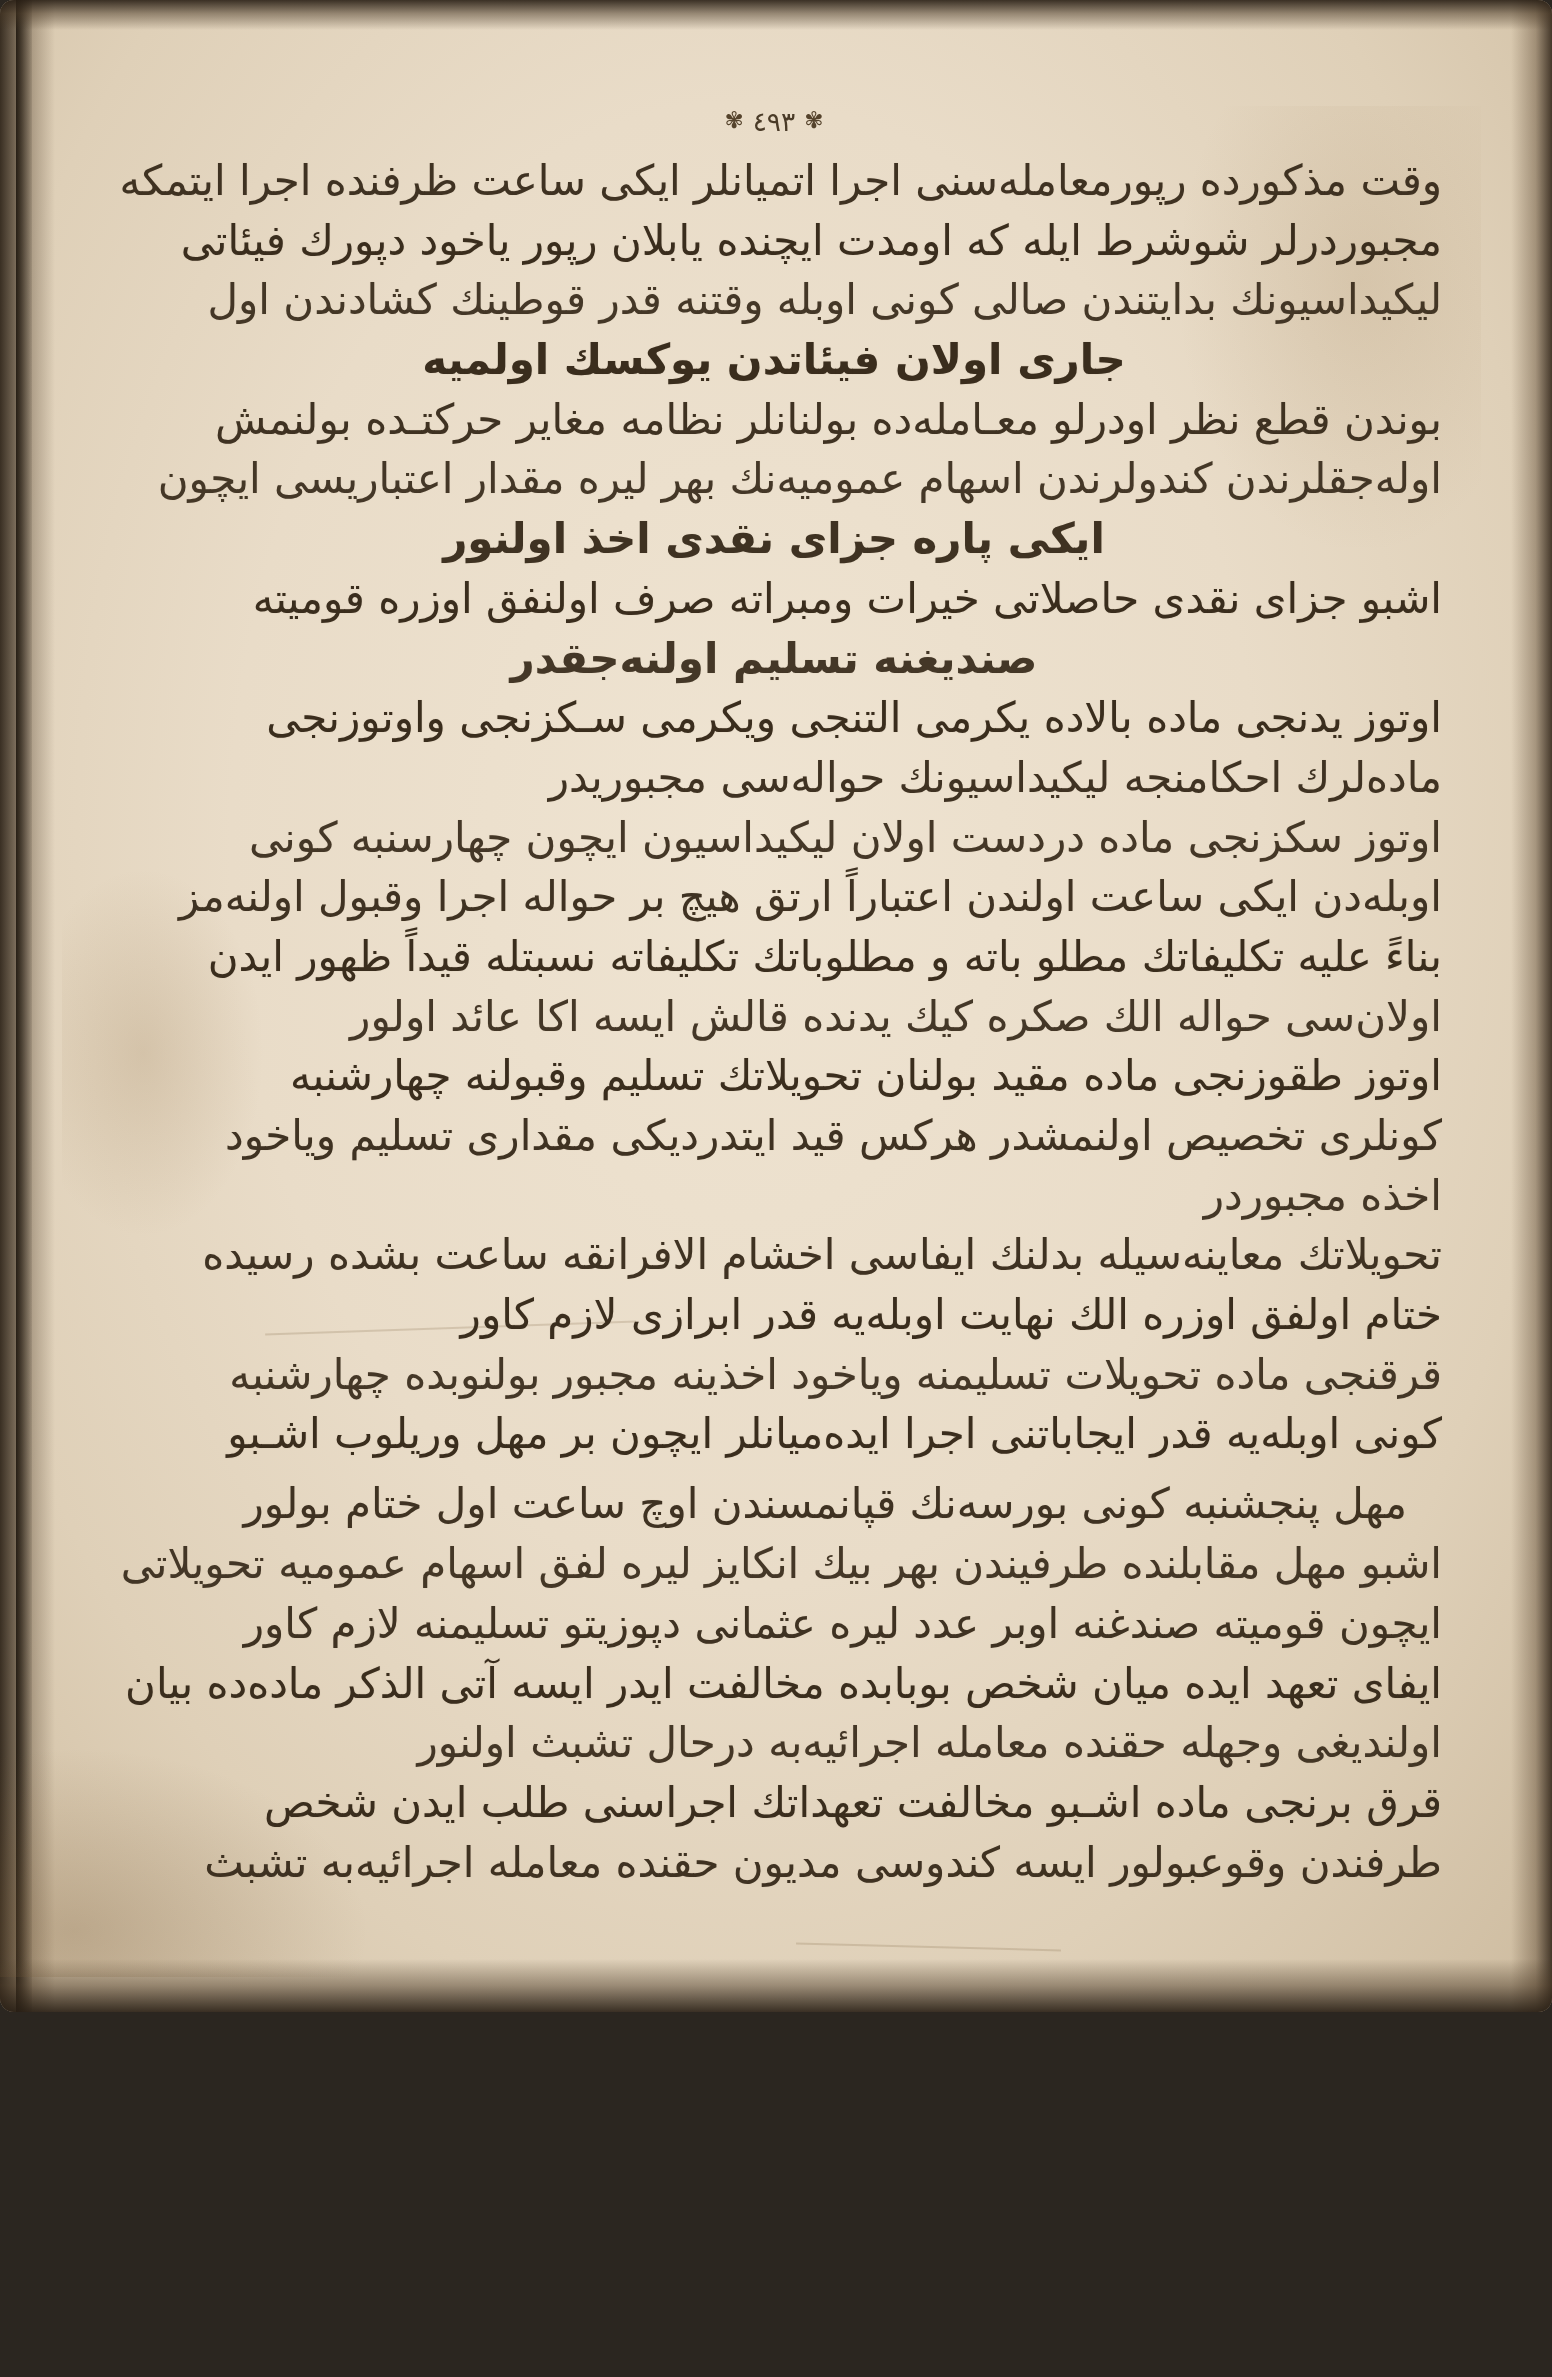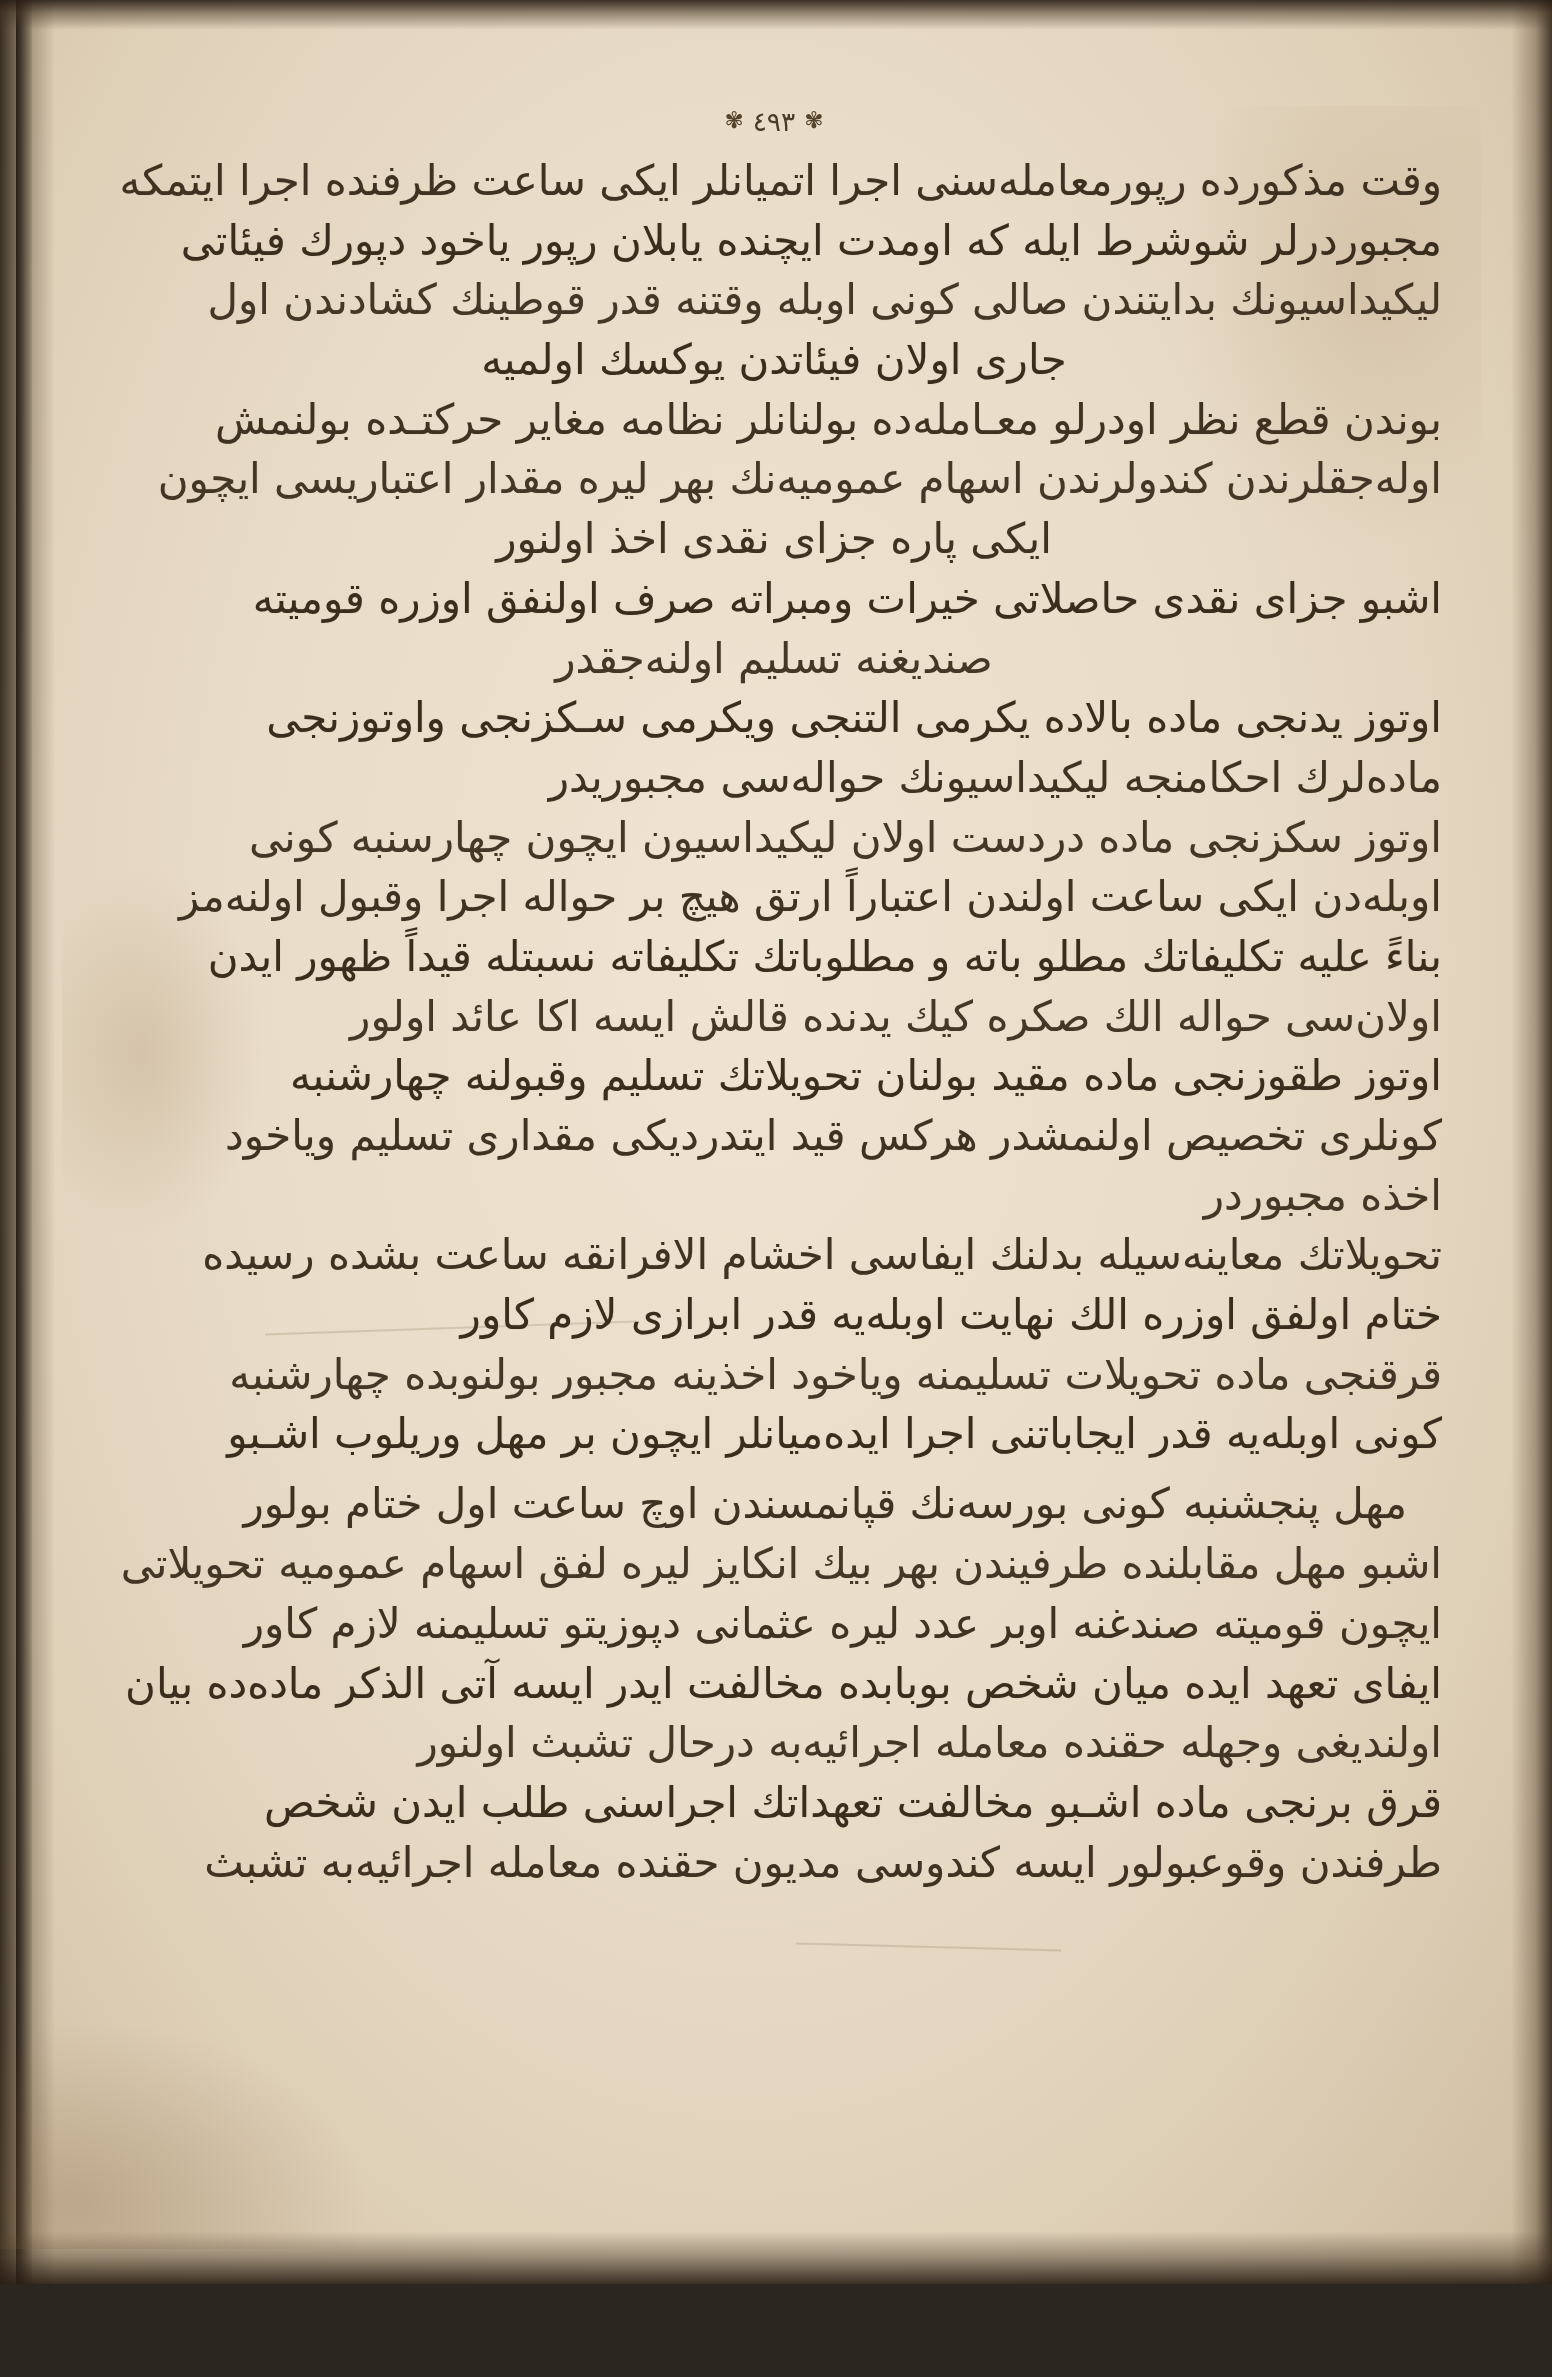--- a/index.html
+++ b/index.html
@@ -11,24 +11,25 @@
     width: 1552px;
     height: 2377px;
     overflow: hidden;
     font-family: "DejaVu Sans", sans-serif;
   }
 
   
   .scan {
     position: relative;
     width: 1552px;
-    height: 2284px;
+    height: 2012px;
     background:
       radial-gradient(ellipse at 48% 42%, #efe4d2 0%, #e9dcc8 45%, #dfd0b8 72%, #cdbb9f 100%);
     overflow: hidden;
+    border-radius: 14px;
   }
   
   .edge-left {
     position: absolute;
     top: 0; left: 0;
     width: 55px; height: 100%;
     background: linear-gradient(to left, rgba(60,46,32,0) 0%, rgba(80,62,42,0.45) 55%, rgba(43,33,22,0.92) 100%);
   }
   .edge-right {
     position: absolute;
@@ -113,21 +114,21 @@
     line-height: 1.0;
     color: #3a2d1d;
     text-shadow: 0 0 0.9px rgba(70,54,34,0.25);
   }
 
   
   .l {
     font-size: 42px;
     margin-bottom: 17.7px;
   }
-  .indent-c { text-align: center; }
+  .indent-c { text-align: center; font-weight: bold; }
   .indent-s { padding-left: 106px; }
   .indent-m { padding-right: 35px; margin-top: 28px; }
 
   
   .line:nth-child(odd) { opacity: 0.97; }
   .line:nth-child(3n)  { opacity: 0.94; }
 
   .spine {
     position: absolute;
     left: 16px; top: 0;

